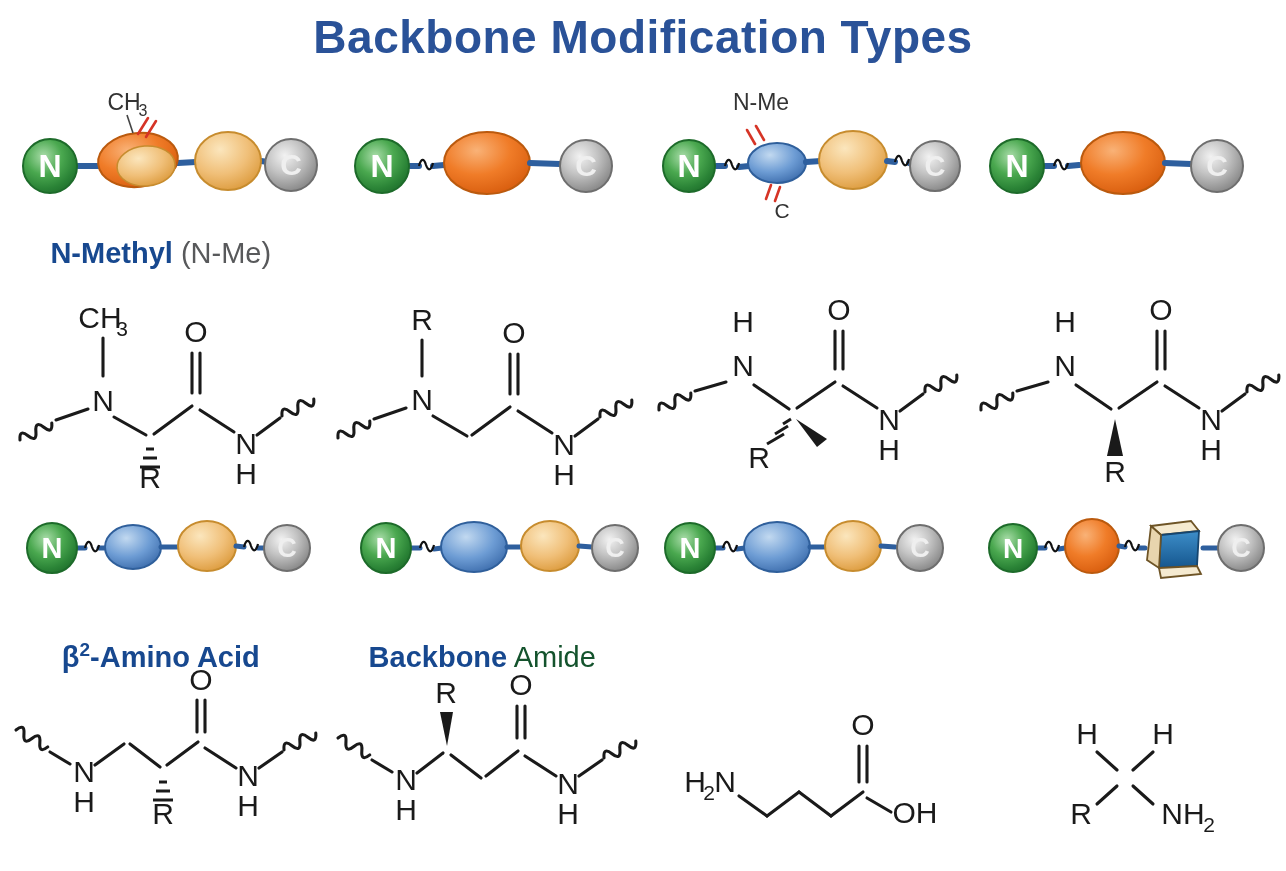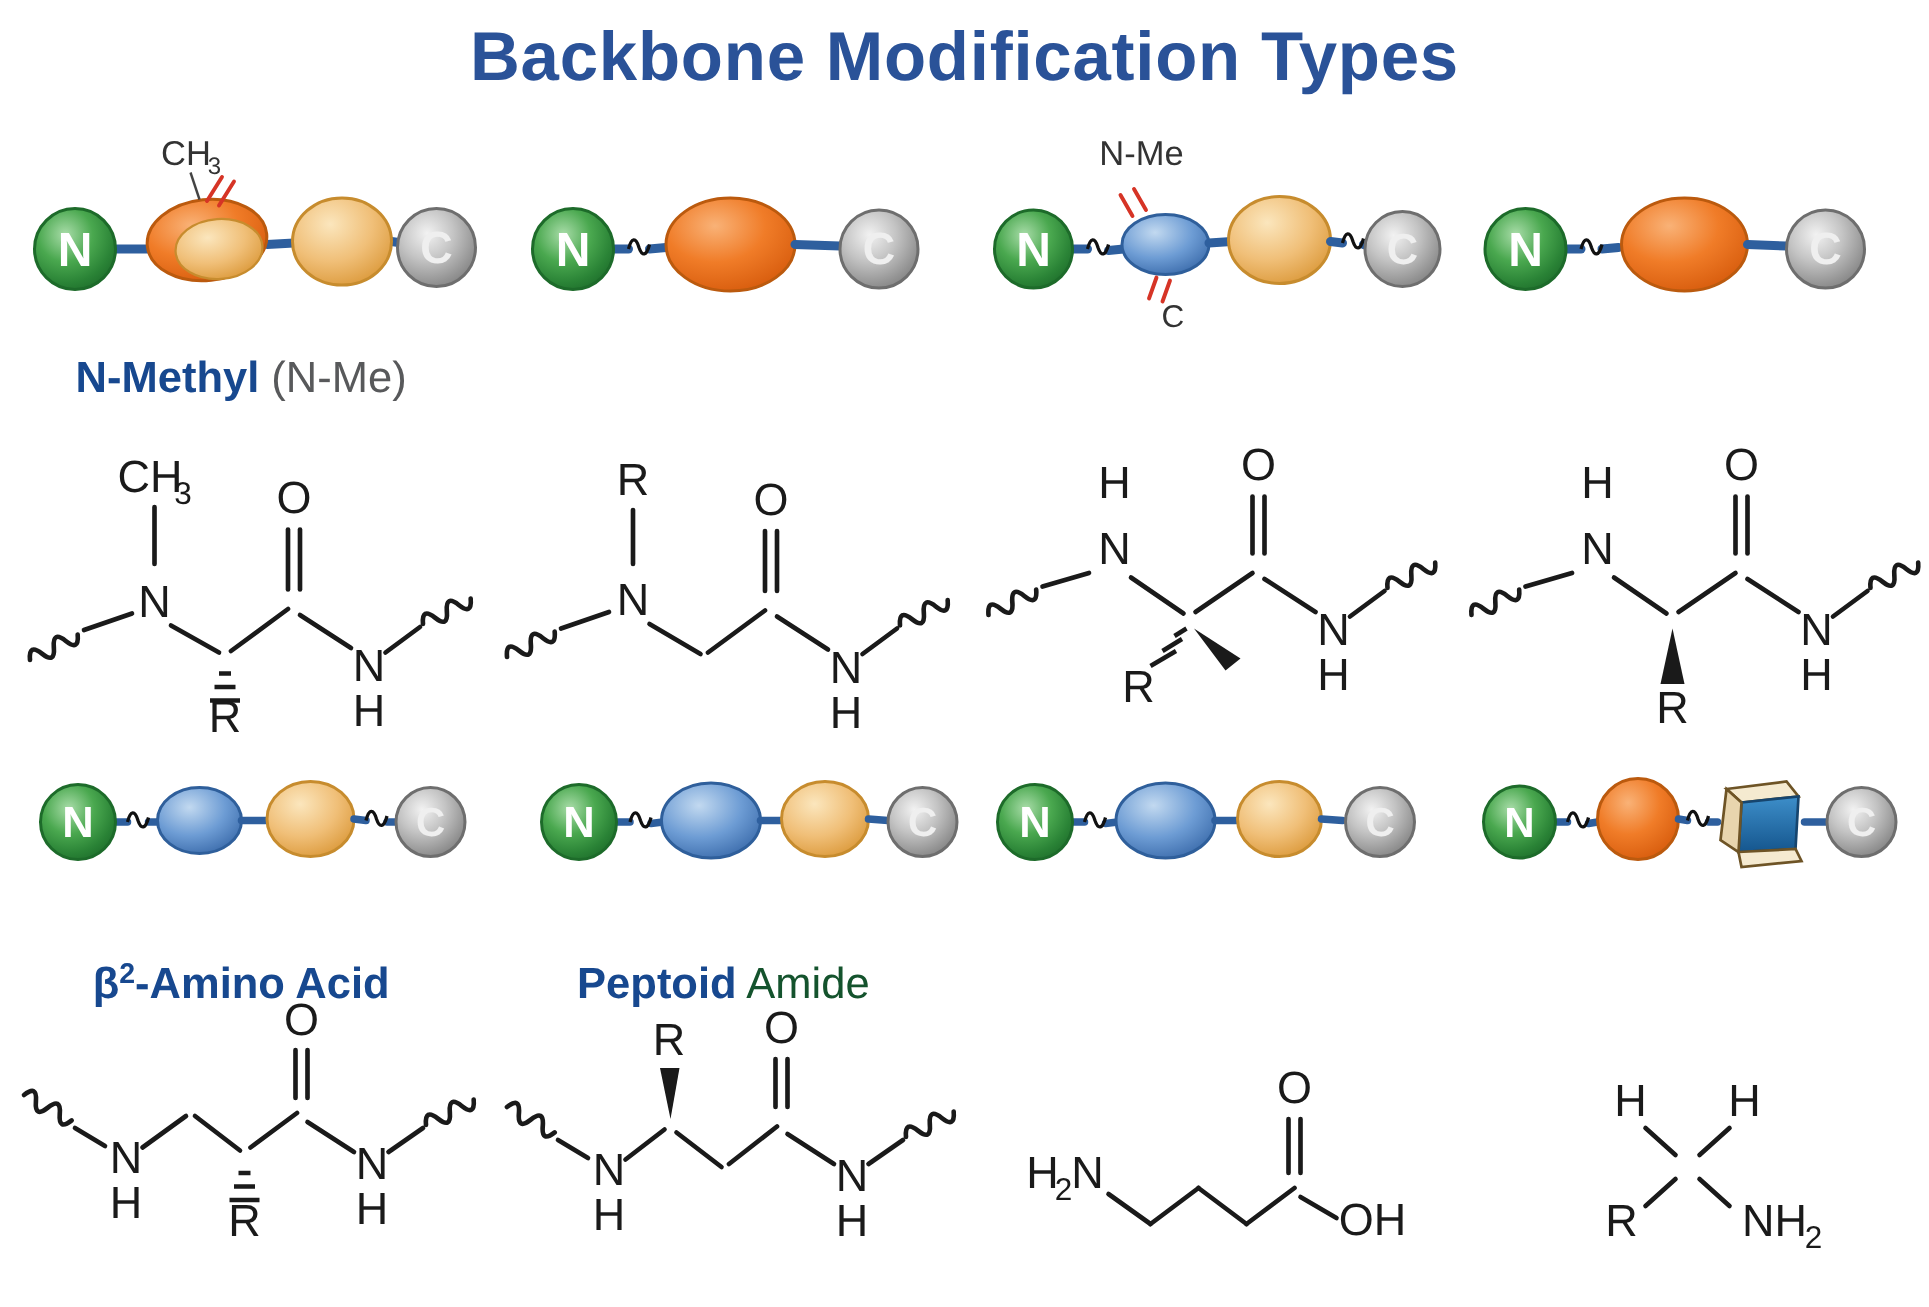--- a/index.html
+++ b/index.html
@@ -344,21 +344,21 @@
       <text class="beadtxt ctxt" x="276" y="59" font-size="27">C</text>
     </svg>
       </div>
   </div>
 
   <div class="row" id="rowB-labels">
     <div class="cell">
         <div class="label"><span>β</span><sup>2</sup><span>-Amino Acid</span><span class="lgray"></span><span class="llight"></span></div>
       </div>
     <div class="cell">
-        <div class="label"><span>Peptoid</span><sup></sup><span></span><span class="lgray"></span><span class="llight"> Amide</span></div>
+        <div class="label"><span>Backbone</span><sup></sup><span></span><span class="lgray"></span><span class="llight"> Amide</span></div>
       </div>
   </div>
 
   <div class="row" id="rowB-structs">
 
     <div class="cell">
         <svg width="321" height="195" viewBox="0 0 321 195">
       <use href="#sq" class="cb" transform="translate(16,70) rotate(28)"></use>
       <line class="cb" x1="50" y1="92" x2="70" y2="104"></line>
       <text class="at" x="84" y="122">N</text>

